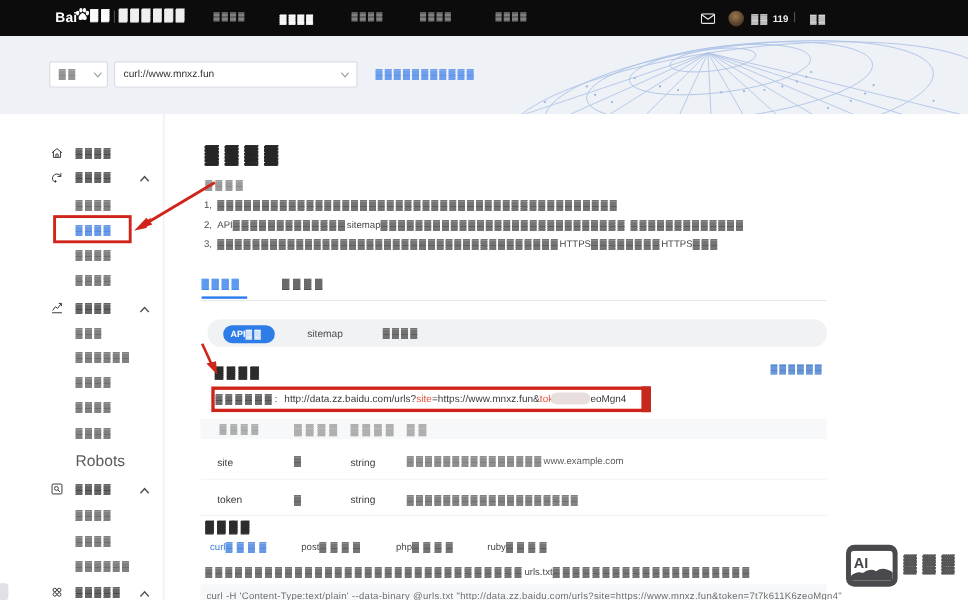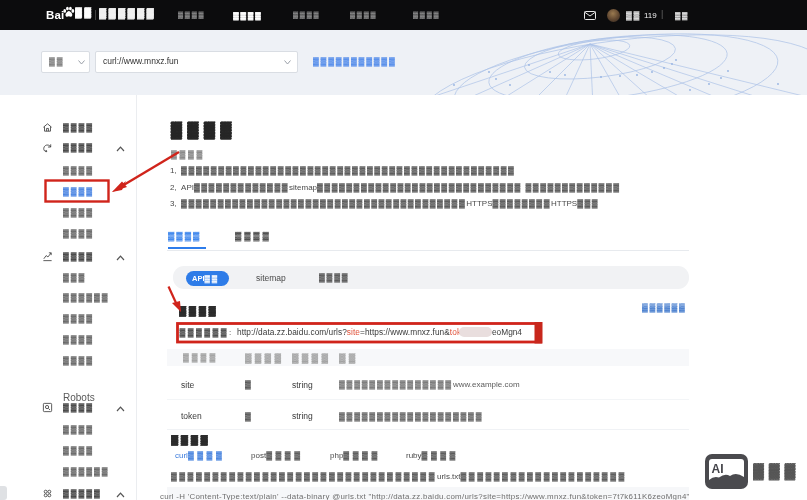--- a/index.html
+++ b/index.html
@@ -31,21 +31,21 @@
   <span class="abs" style="left:233px;top:10.5px;font-size:7.5px;color:#fff;font-weight:bold;letter-spacing:.25em;text-shadow:.4px 0 #fff">▓▓▓▓</span>
   <span class="abs" style="left:293px;top:11px;font-size:7px;color:#8f8f8f;letter-spacing:.25em">▓▓▓▓</span>
   <span class="abs" style="left:350px;top:11px;font-size:7px;color:#8f8f8f;letter-spacing:.25em">▓▓▓▓</span>
   <span class="abs" style="left:413px;top:11px;font-size:7px;color:#8f8f8f;letter-spacing:.25em">▓▓▓▓</span>
   <svg class="abs" style="left:584px;top:11px" width="12" height="9" viewBox="0 0 12 9">
     <rect x="0.5" y="0.5" width="11" height="8" rx="1" stroke="#e8e8e8" fill="none"></rect>
     <path d="M0.5 1 L6 5 L11.5 1" stroke="#e8e8e8" fill="none"></path>
   </svg>
   <span class="abs" style="left:607px;top:9px;width:13px;height:13px;border-radius:50%;background:radial-gradient(circle at 45% 35%,#9a7a50,#5f4630 55%,#2e2620)"></span>
   <span class="abs" style="left:626px;top:11px;font-size:8px;color:#eee;letter-spacing:.22em;font-weight:bold">▓▓</span>
-  <span class="abs" style="left:644px;top:10.5px;font-size:8px;color:#eee;font-weight:normal">119</span>
+  <span class="abs" style="left:644px;top:10.5px;font-size:8px;color:#eee;font-weight:bold">119</span>
   <span class="abs" style="left:661px;top:9px;color:#666;font-size:9px">|</span>
   <span class="abs" style="left:675px;top:11px;font-size:7.5px;color:#eee;letter-spacing:.22em">▓▓</span>
 </div>
 
 <div class="strip">
   <svg class="abs" style="left:430px;top:0" width="377" height="65" viewBox="0 0 377 65">
       <g stroke="#a9c0e6" fill="none" stroke-width="0.7" opacity="0.95">
         <ellipse cx="164" cy="20" rx="36" ry="9" transform="rotate(-7 164 20)"></ellipse>
         <ellipse cx="170" cy="28" rx="76" ry="19" transform="rotate(-7 170 28)"></ellipse>
         <ellipse cx="178" cy="38" rx="120" ry="30" transform="rotate(-7 178 38)"></ellipse>
@@ -115,21 +115,21 @@
     </svg>
   <span class="abs" style="left:63px;top:251.5px;font-size:8px;color:#333;letter-spacing:.24em;font-weight:bold">▓▓▓▓</span>
   <svg class="abs" style="left:116px;top:255px" width="9" height="6" viewBox="0 0 9 6">
       <path d="M1 5 L4.5 1.2 L8 5" stroke="#555" fill="none" stroke-width="1.2"></path>
     </svg>
   <span class="abs" style="left:63px;top:272.5px;font-size:8px;color:#5a5a5a;letter-spacing:.24em">▓▓▓</span>
   <span class="abs" style="left:63px;top:293px;font-size:8px;color:#5a5a5a;letter-spacing:.24em">▓▓▓▓▓▓</span>
   <span class="abs" style="left:63px;top:314px;font-size:8px;color:#5a5a5a;letter-spacing:.24em">▓▓▓▓</span>
   <span class="abs" style="left:63px;top:335px;font-size:8px;color:#5a5a5a;letter-spacing:.24em">▓▓▓▓</span>
   <span class="abs" style="left:63px;top:356px;font-size:8px;color:#5a5a5a;letter-spacing:.24em">▓▓▓▓</span>
-  <span class="abs" style="left:63px;top:392px;font-size:10px;color:#5a5a5a">Robots</span>
+  <span class="abs" style="left:63px;top:376px;font-size:13px;color:#5a5a5a">Robots</span>
 
   <svg class="abs" style="left:42px;top:402px" width="11" height="11" viewBox="0 0 24 24" stroke="#3a3a3a" fill="none" stroke-width="1.8">
       <rect x="3" y="3" width="18" height="18" rx="2"></rect>
       <circle cx="11" cy="11" r="3.5"></circle>
       <path d="M14 14 L17.5 17.5"></path>
     </svg>
   <span class="abs" style="left:63px;top:402.5px;font-size:8px;color:#333;letter-spacing:.24em;font-weight:bold">▓▓▓▓</span>
   <svg class="abs" style="left:116px;top:406px" width="9" height="6" viewBox="0 0 9 6">
       <path d="M1 5 L4.5 1.2 L8 5" stroke="#555" fill="none" stroke-width="1.2"></path>
     </svg>
@@ -193,21 +193,21 @@
   <span class="abs" style="left:167px;top:398.5px;width:522px;height:1px;background:#f3f5f7"></span>
   <span class="abs" style="left:167px;top:429px;width:522px;height:1px;background:#f0f2f5"></span>
 
   <span class="abs" style="left:171px;top:433.5px;font-size:9.5px;font-weight:bold;color:#2a2a2a;letter-spacing:.31em;text-shadow:.4px 0 currentColor,0 .4px currentColor">▓▓▓▓</span>
   <div class="abs" style="left:175px;top:451px;font-size:8px;color:#3b7bdc">curl<span style="color:#3b7bdc;letter-spacing:.44em">▓▓▓▓</span></div>
   <div class="abs" style="left:251px;top:451px;font-size:8px;color:#4a4a4a">post<span style="letter-spacing:.44em" class="c">▓▓▓▓</span></div>
   <div class="abs" style="left:330px;top:451px;font-size:8px;color:#4a4a4a">php<span style="letter-spacing:.44em" class="c">▓▓▓▓</span></div>
   <div class="abs" style="left:406px;top:451px;font-size:8px;color:#4a4a4a">ruby<span style="letter-spacing:.44em" class="c">▓▓▓▓</span></div>
   <div class="abs" style="left:171px;top:471.5px;font-size:8px;color:#4a4a4a"><span class="c" style="letter-spacing:.31em">▓▓▓▓▓▓▓▓▓▓▓▓▓▓▓▓▓▓▓▓▓▓▓▓▓▓▓▓▓▓▓▓</span>urls.txt<span class="c" style="letter-spacing:.31em">▓▓▓▓▓▓▓▓▓▓▓▓▓▓▓▓▓▓▓▓</span></div>
   <span class="abs" style="left:167px;top:487px;width:522px;height:13px;background:#f6f7f9"></span>
-  <span class="abs" style="left:160px;top:491.5px;font-size:7.9px;color:#6e6e6e;letter-spacing:.28px">curl -H 'Content-Type:text/plain' --data-binary @urls.txt "http://data.zz.baidu.com/urls?site=https://www.mnxz.fun&amp;token=7t7k611K6zeoMgn4"</span>
+  <span class="abs" style="left:172px;top:491.5px;font-size:7.9px;color:#6e6e6e;letter-spacing:.28px">curl -H 'Content-Type:text/plain' --data-binary @urls.txt "http://data.zz.baidu.com/urls?site=https://www.mnxz.fun&amp;token=7t7k611K6zeoMgn4"</span>
 </div>
 
 <svg class="abs" style="left:0;top:0;pointer-events:none;z-index:50" width="807" height="500" viewBox="0 0 807 500">
   <rect x="45.5" y="180.5" width="63" height="21" class="red" stroke-width="2.4"></rect>
   <rect x="177.5" y="323.5" width="363" height="18.5" class="red" stroke-width="2.8"></rect>
   <rect x="534.5" y="322" width="8" height="21.5" fill="#c8271c"></rect>
   <line x1="179" y1="152" x2="122" y2="186" stroke="#d0241b" stroke-width="2.4"></line>
   <polygon points="112,192 126,181 122,190" fill="#d0241b"></polygon>
   <polygon points="112,192 122,181.5 127,187" fill="#d0241b"></polygon>
   <line x1="168.5" y1="286.5" x2="176.5" y2="304" stroke="#d0241b" stroke-width="2.2"></line>

